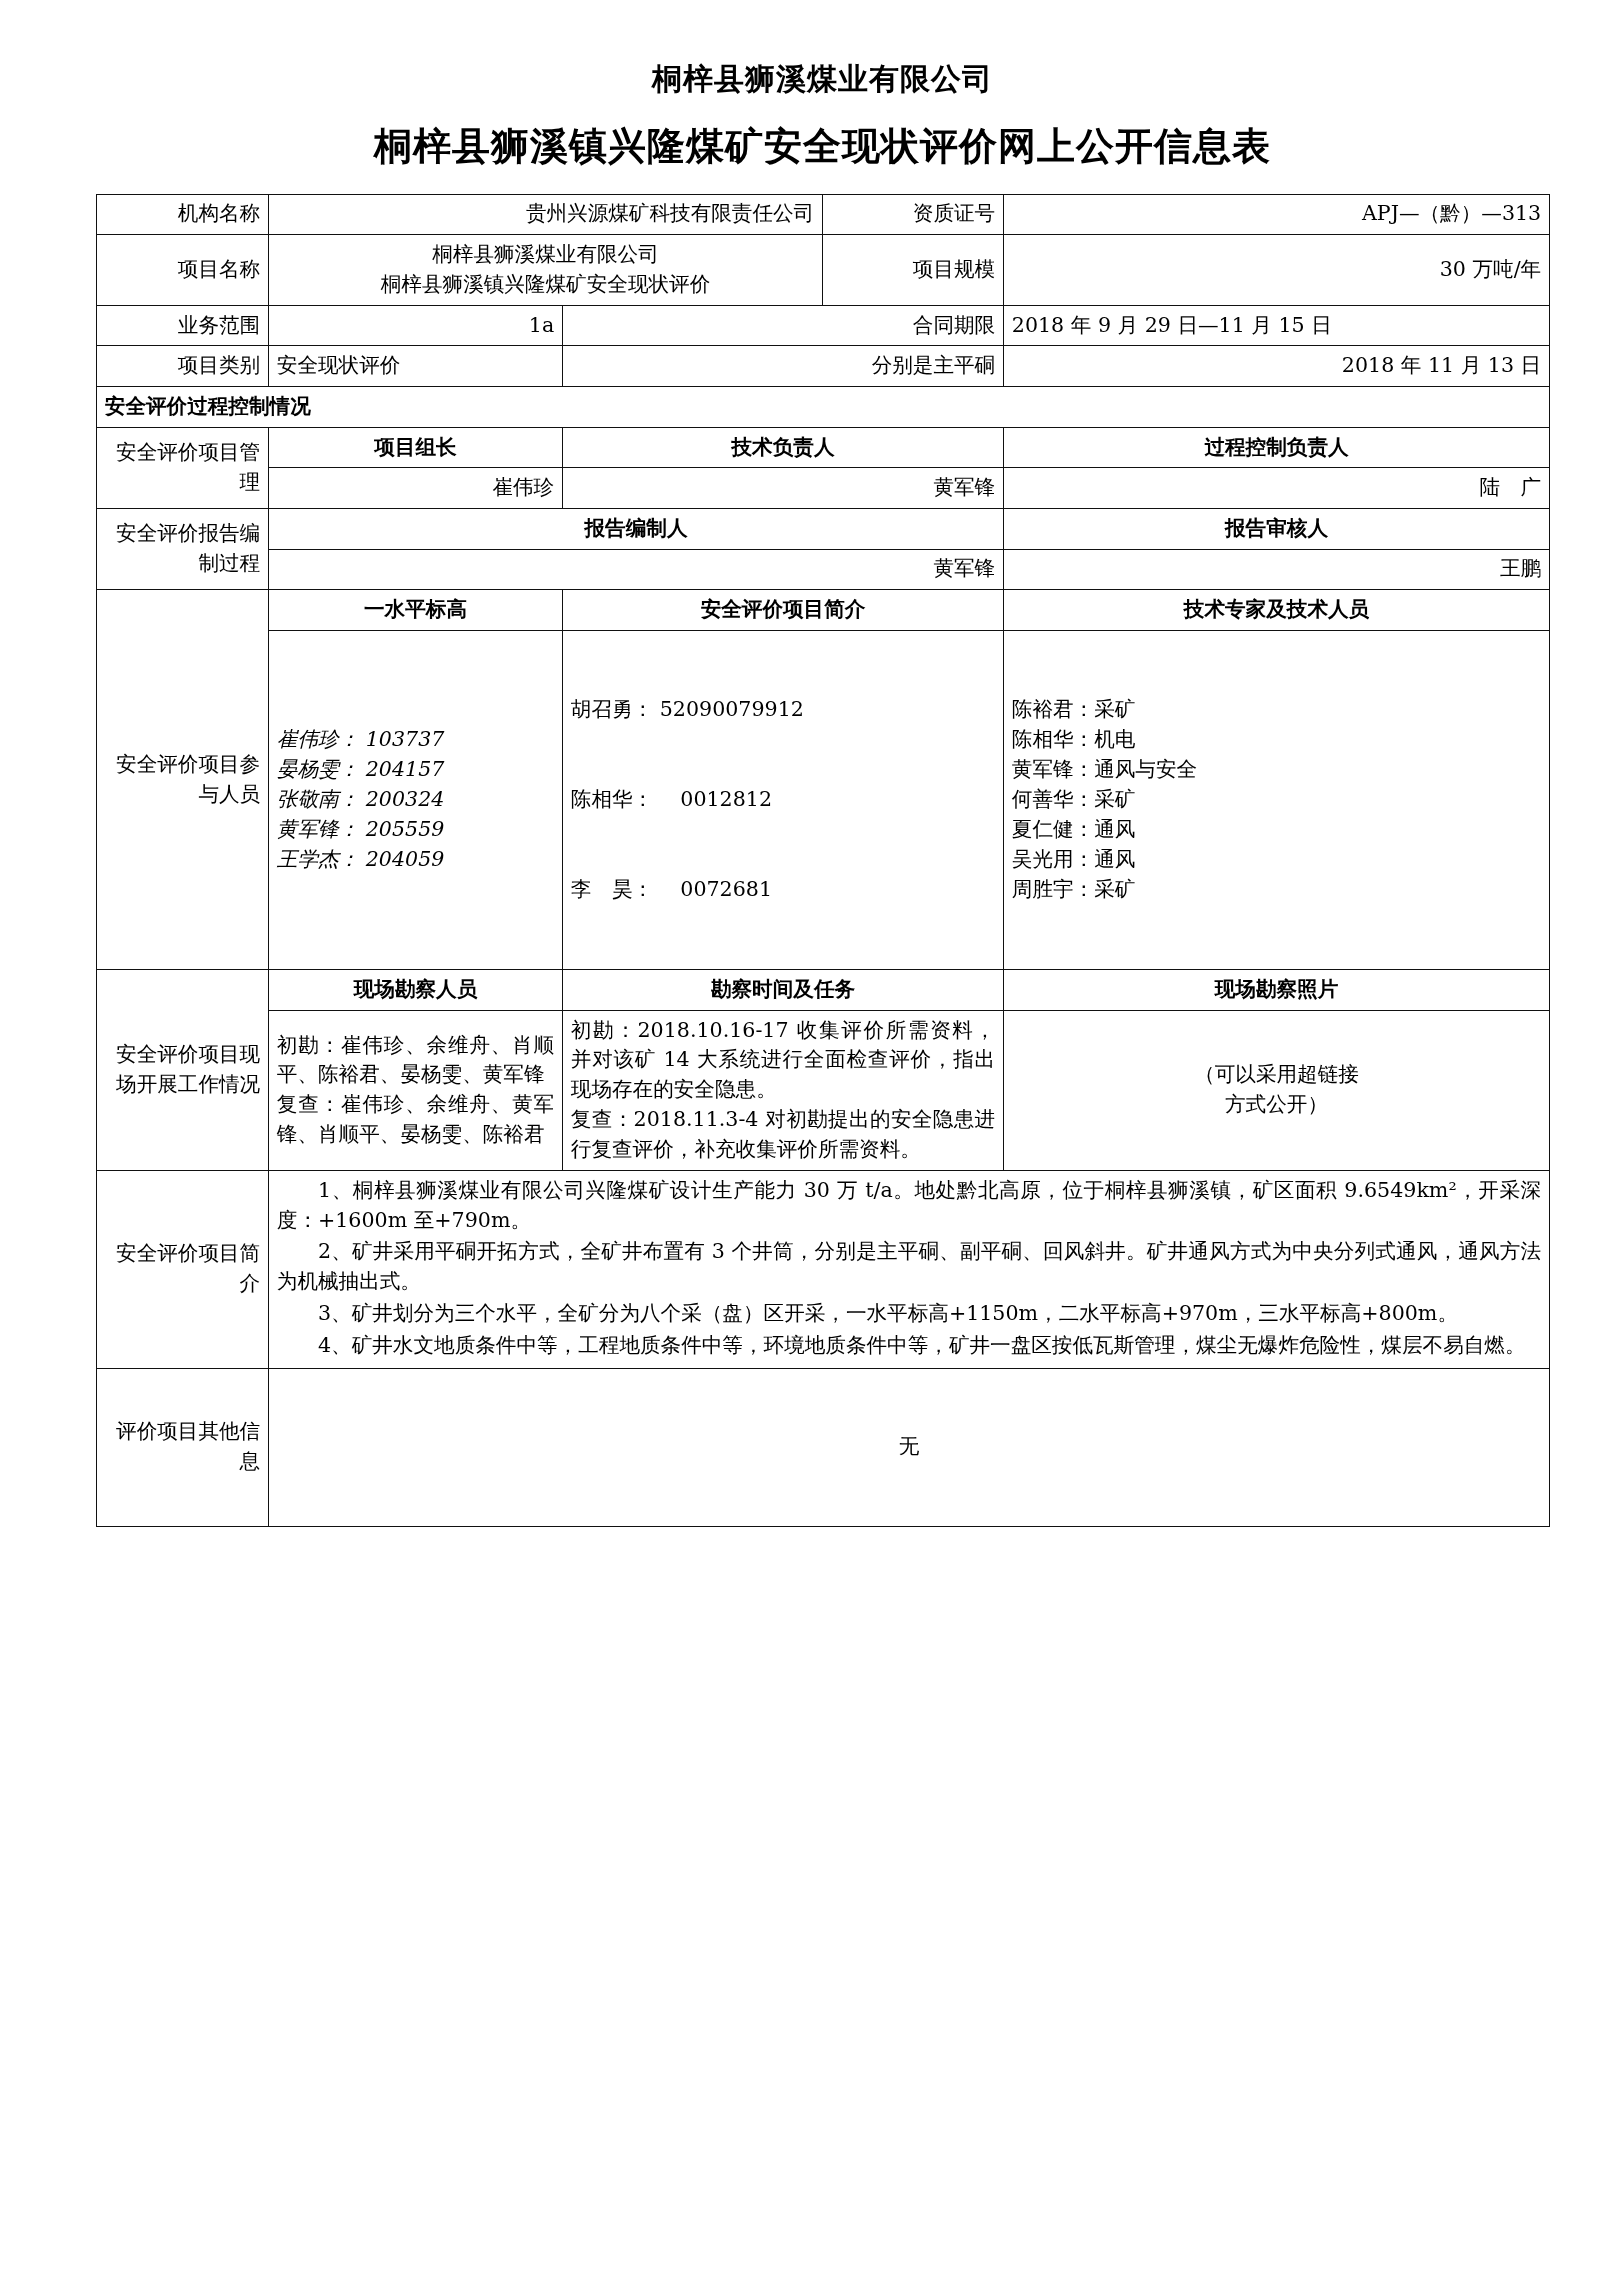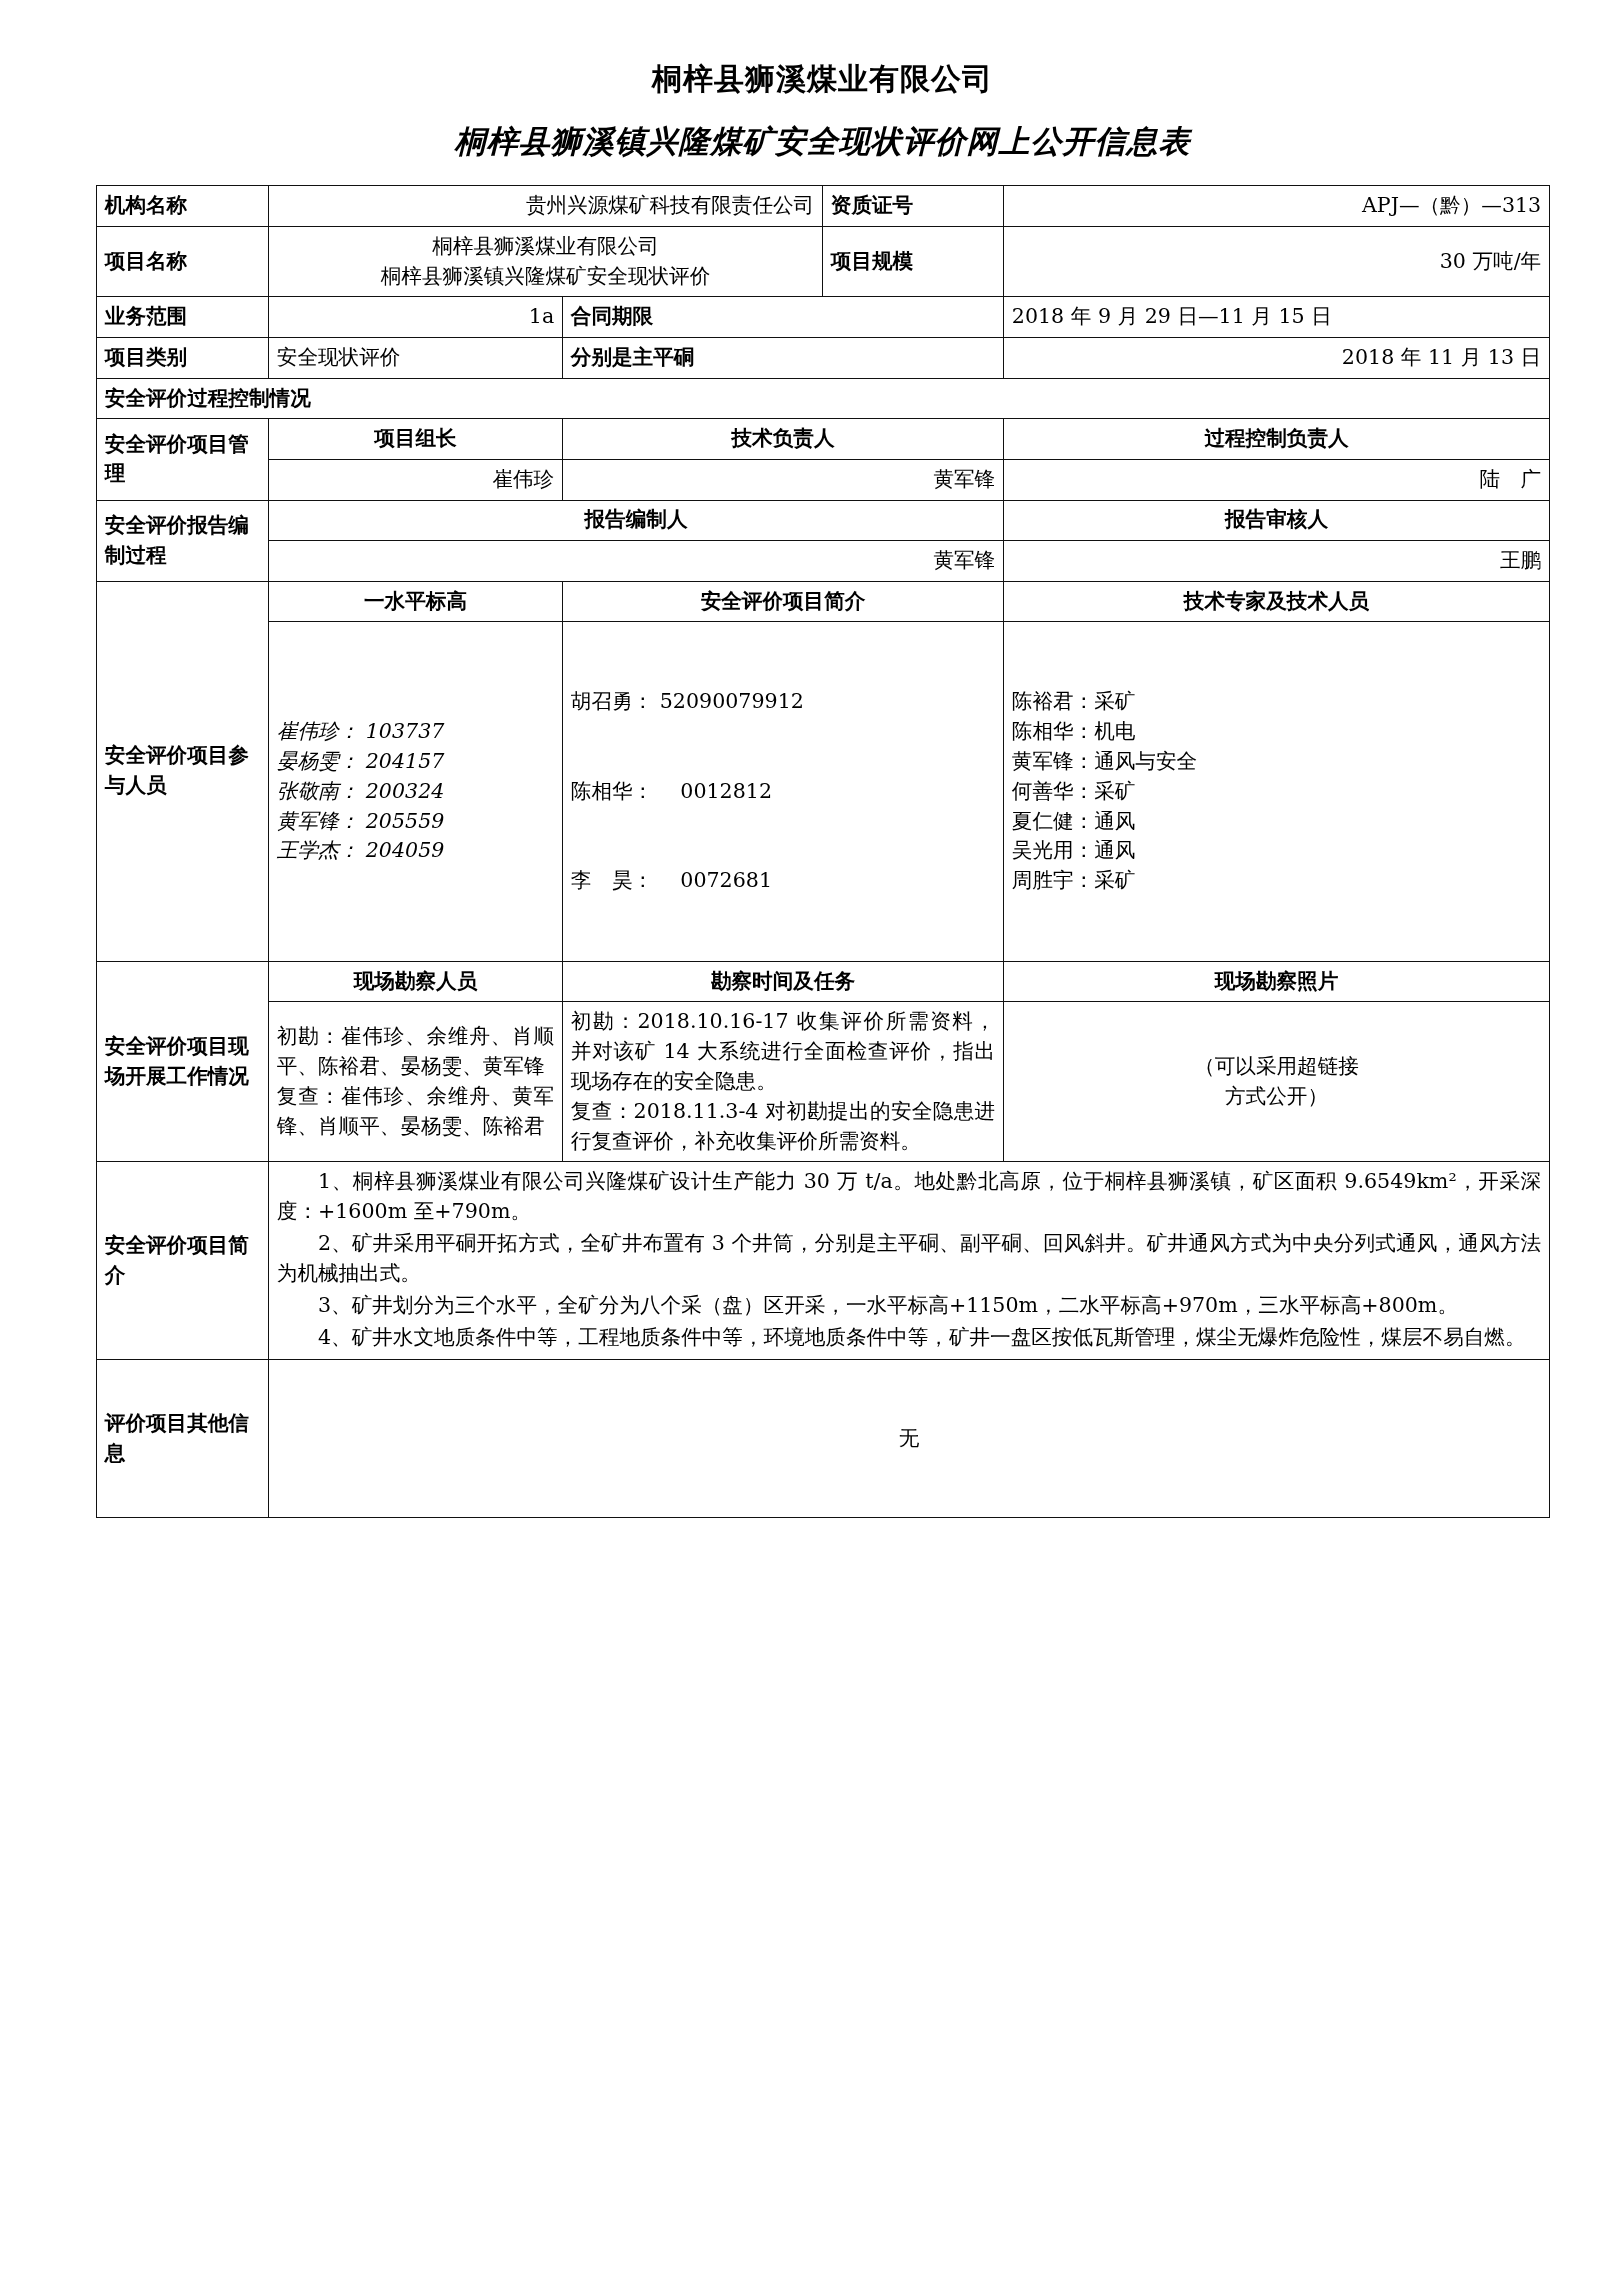--- a/index.html
+++ b/index.html
@@ -25,41 +25,40 @@
     text-align: center;
     font-weight: bold;
     font-size: 30px;
     letter-spacing: 1px;
     margin: 0 0 25.5px 0;
     line-height: 1.2;
   }
   .doc-subtitle {
     text-align: center;
     font-weight: bold;
-    font-size: 31px;
+    font-size: 38px;
     letter-spacing: 1px;
     margin: 0 0 25.5px 0;
     line-height: 1.2;
-    font-style: italic;
   }
   table.main {
     border-collapse: collapse;
     width: 1453px;
     table-layout: fixed;
   }
   table.main td {
     border: 1.5px solid #111;
     padding: 4.9px 7.8px;
     font-size: 20.6px;
     vertical-align: middle;
     line-height: 1.45;
   }
   .lbl {
-    text-align: left;
-    font-weight: bold;
+    text-align: right;
+    font-weight: normal;
     font-size: 21.6px;
     line-height: 1.35;
   }
   .ctr { text-align: right; }
   .lft { text-align: left; }
   .sec-title {
     text-align: left;
     font-weight: bold;
     font-size: 22.5px;
     padding: 8.8px 0;

